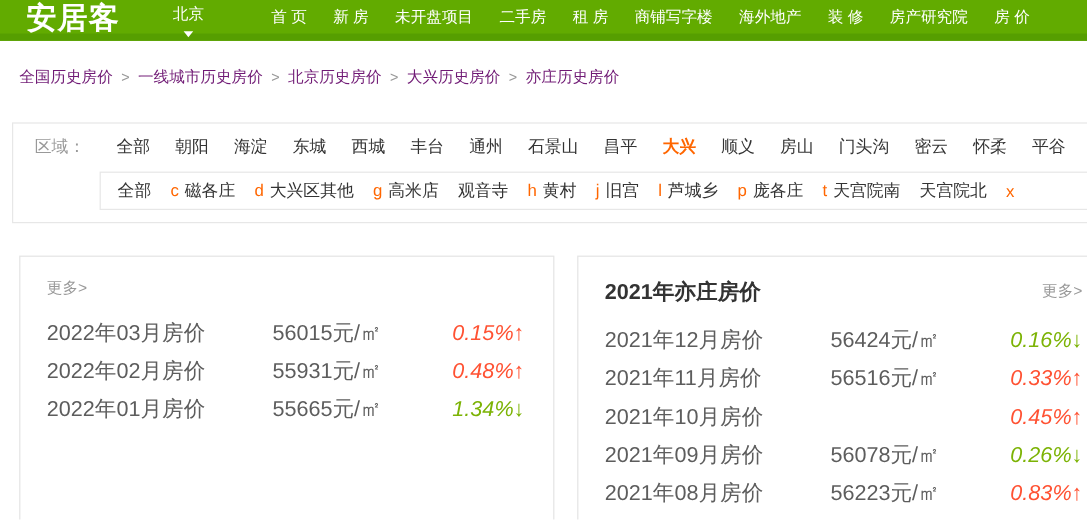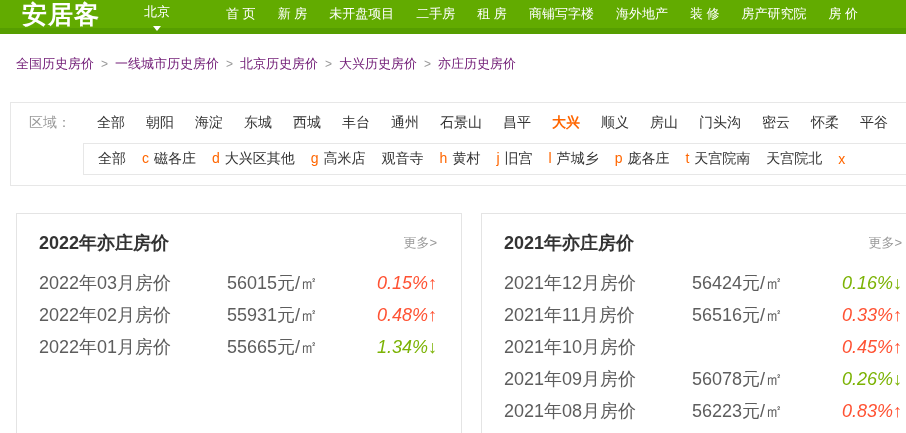--- a/index.html
+++ b/index.html
@@ -114,21 +114,20 @@
       <a class="district-link"><span class="district-prefix">p</span><span>庞各庄</span></a>
       <a class="district-link"><span class="district-prefix">t</span><span>天宫院南</span></a>
       <a class="district-link"><span>天宫院北</span></a>
       <a class="district-link"><span class="district-prefix">x</span></a>
     </div>
 </div>
 
 <main class="cards">
   <section class="card">
     <div class="card-head">
-      <h2 class="card-title">2022年亦庄房价</h2>
       <a class="more">更多&gt;</a>
     </div>
     <div class="rows">
         <div class="price-row">
           <span class="row-month">2022年03月房价</span>
           <span class="row-price">56015元/㎡</span>
           <span class="row-change up">0.15%↑</span>
         </div>
         <div class="price-row">
           <span class="row-month">2022年02月房价</span>

